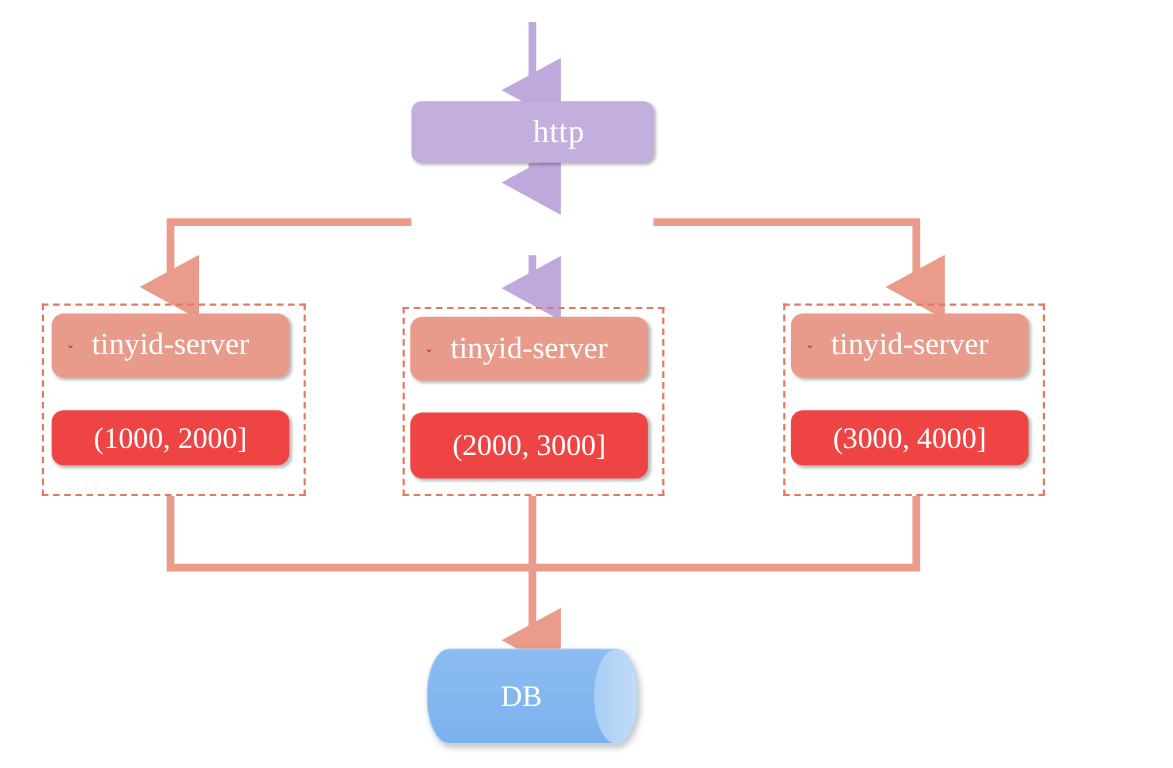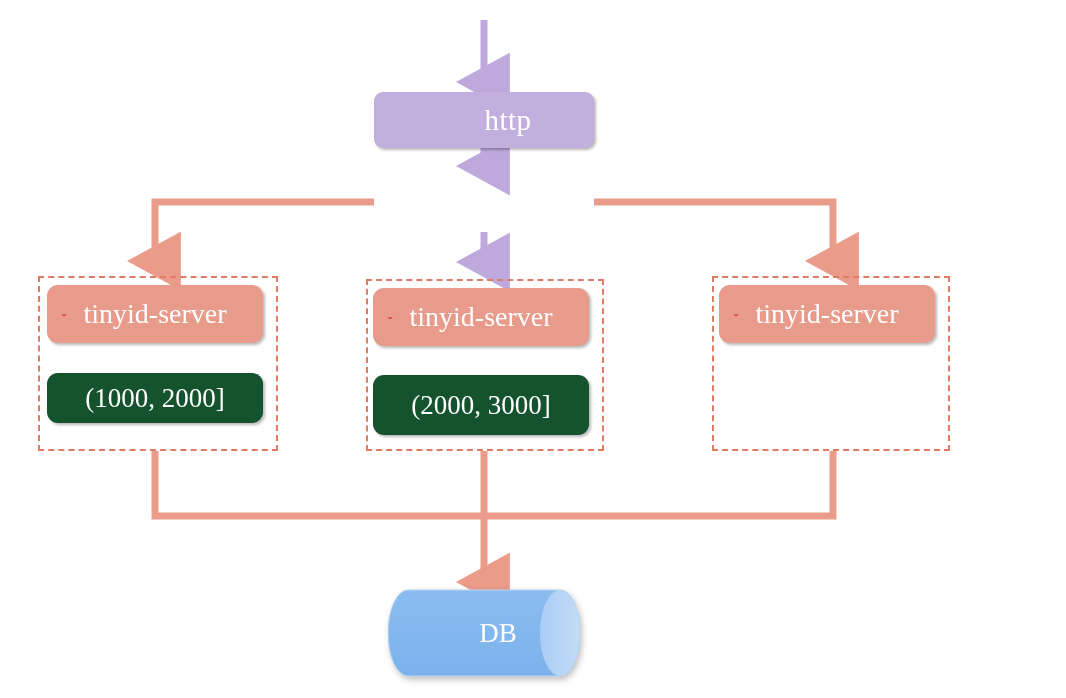--- a/index.html
+++ b/index.html
@@ -42,21 +42,21 @@
     font-size: 29px;
     letter-spacing: 0.5px;
     padding-left: 48px;
   }
   .node-salmon {
     background: #e89a8b;
     border-radius: 11px;
     font-size: 28px;
   }
   .node-blue {
-    background: #14532d;
+    background: #ef4444;
     border-radius: 11px;
     font-size: 27px;
   }
   .group-box {
     position: absolute;
     box-sizing: border-box;
     border: 2px dashed #e07b63;
     background: transparent;
   }
   .db-cyl {
@@ -156,33 +156,36 @@
     <span>(2000, 3000]</span>
   </div>
 
   <div class="group-box" style="left:712px; top:276px; width:238px; height:175px;"></div>
 
   <div class="node node-salmon" style="left:719px; top:285px; width:216px; height:58px;">
     <span>tinyid-server</span>
   </div>
   <span class="spellmark" style="left:734px; top:313px;">ˇ</span>
 
+  <div class="node node-blue" style="left:719px; top:373px; width:216px; height:50px;">
+    <span>(3000, 4000]</span>
+  </div>
 
   <svg class="db-cyl" style="left:388px; top:588px;" viewBox="0 0 192 90" xmlns="http://www.w3.org/2000/svg">
     <defs>
       <linearGradient id="dbBody" x1="0" y1="0" x2="0" y2="1">
         <stop offset="0%" stop-color="#8cbcf0"></stop>
         <stop offset="55%" stop-color="#82b7ee"></stop>
         <stop offset="100%" stop-color="#7bb2ec"></stop>
       </linearGradient>
       <linearGradient id="dbCap" x1="0" y1="0" x2="1" y2="0">
         <stop offset="0%" stop-color="#a9cdf4"></stop>
         <stop offset="100%" stop-color="#c3dcf8"></stop>
       </linearGradient>
     </defs>
     <path d="M20,2 L172,2 A20,43 0 0 1 172,88 L20,88 A20,43 0 0 1 20,2 z" fill="url(#dbBody)"></path>
     <path d="M172,2 A20,43 0 0 1 172,88 A20,43 0 0 0 172,2 z" fill="url(#dbCap)"></path>
     <ellipse cx="172" cy="45" rx="20" ry="43" fill="url(#dbCap)"></ellipse>
     <path d="M20,2 L172,2 A20,43 0 0 1 172,88 L20,88 A20,43 0 0 1 20,2" fill="none" stroke="#b9d5f5" stroke-width="1"></path>
   </svg>
-  <div class="db-label" style="left:388px; top:618px; width:172px;margin-left:24px;">DB</div>
+  <div class="db-label" style="left:388px; top:618px; width:172px;">DB</div>
 
 </div>
 
 </body></html>

